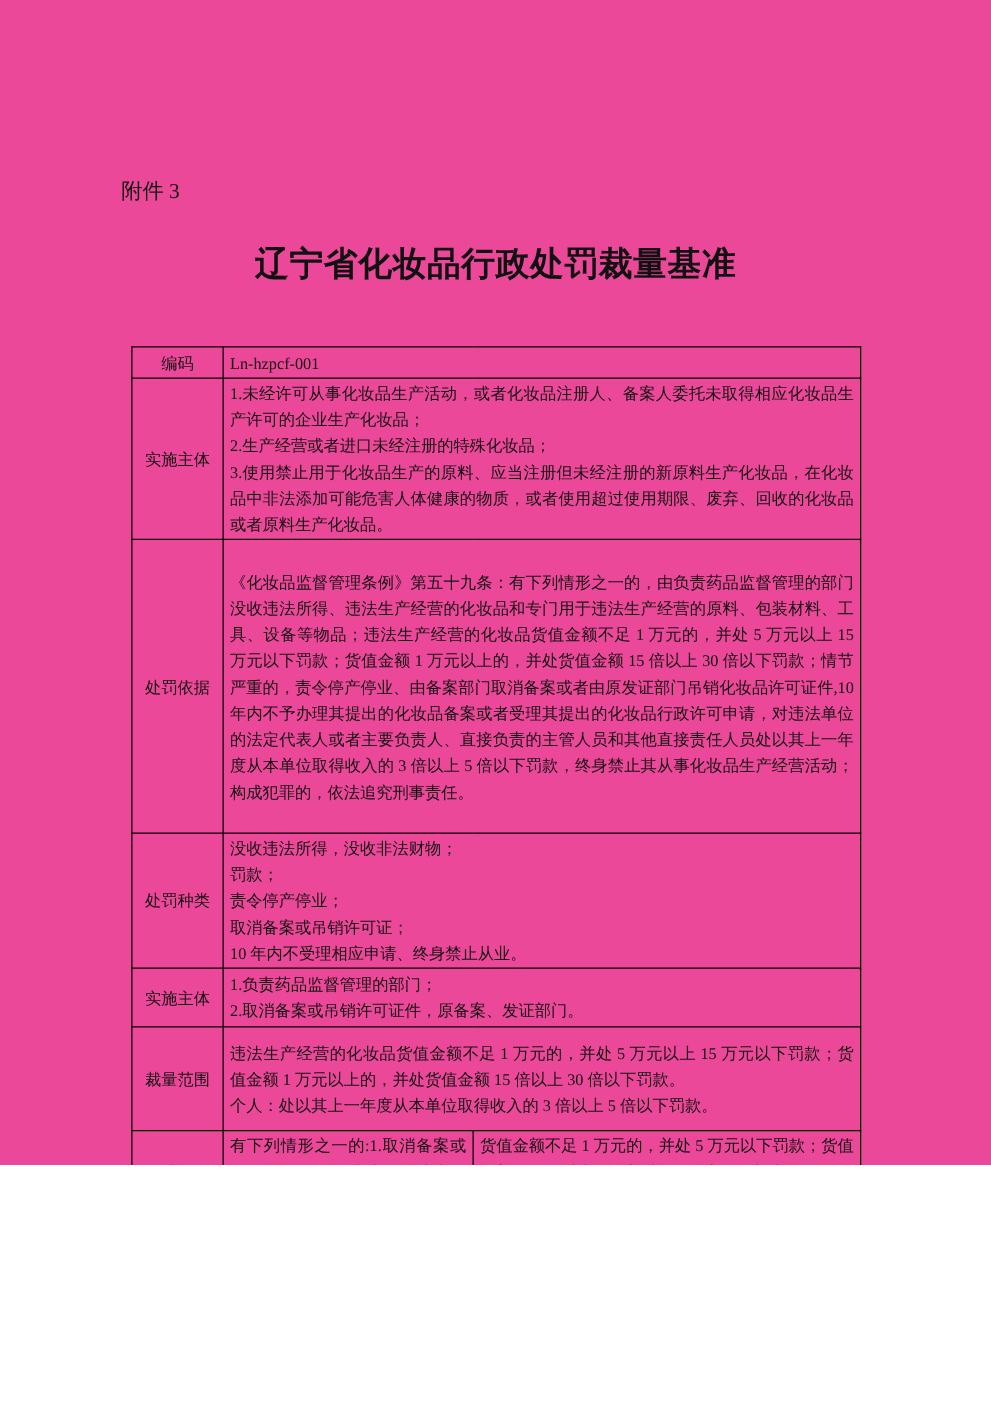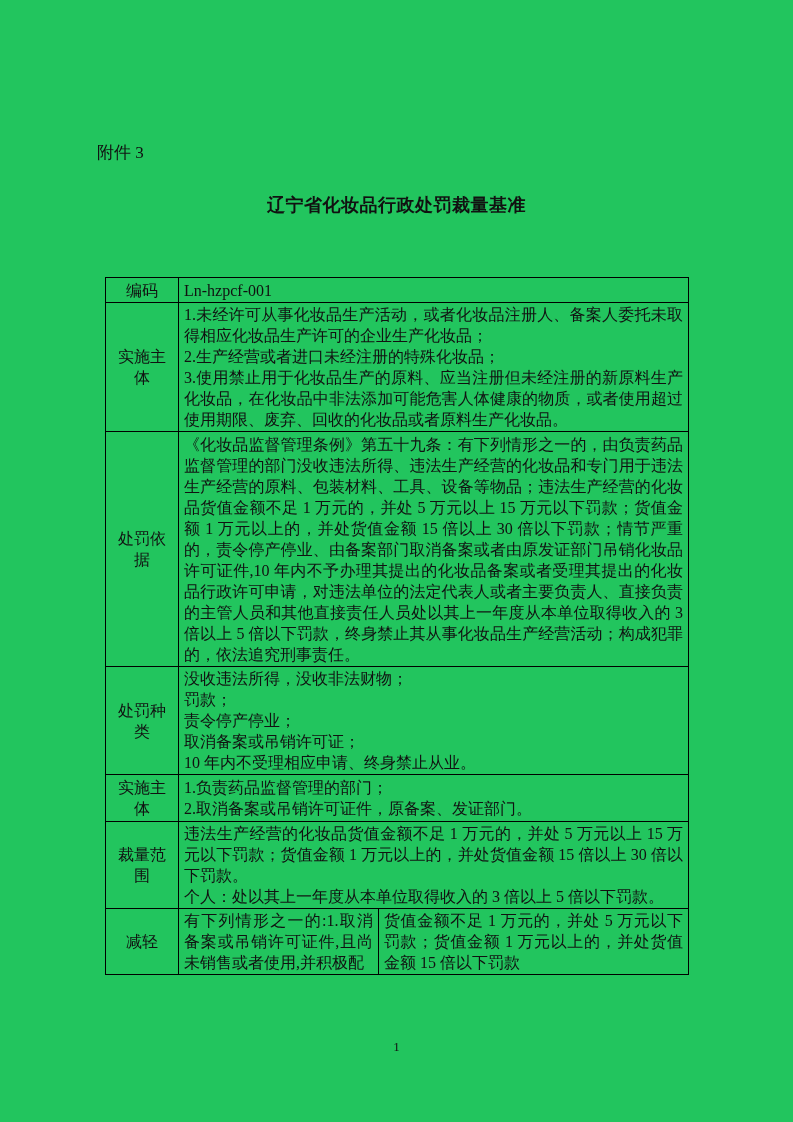--- a/index.html
+++ b/index.html
@@ -3,55 +3,55 @@
 <meta charset="utf-8">
 <style>
   html, body {
     margin: 0;
     padding: 0;
     background: #ffffff;
   }
   .page {
     position: relative;
     width: 793px;
-    height: 1122px;
-    background: #22c55e;
+    height: 932px;
+    background: #ec4899;
     color: #111111;
     font-family: "Liberation Serif", "DejaVu Serif", serif;
     overflow: hidden;
   }
   .attachment {
     position: absolute;
     left: 97px;
     top: 141px;
     font-size: 17px;
     line-height: 24px;
   }
   .doc-title {
     position: absolute;
     left: 0;
     top: 193px;
     width: 793px;
     text-align: center;
-    font-size: 18px;
+    font-size: 27px;
     font-weight: bold;
     font-family: "Liberation Sans", "DejaVu Sans", sans-serif;
     letter-spacing: 0.5px;
   }
   table.doc-table {
     position: absolute;
     left: 105px;
     top: 277px;
     width: 583px;
     border-collapse: collapse;
     table-layout: fixed;
   }
   table.doc-table td {
     border: 1.5px solid #000000;
-    font-size: 16px;
+    font-size: 13px;
     line-height: 21px;
     padding: 1px 5px;
     vertical-align: middle;
     overflow: hidden;
   }
   td.label-cell {
     text-align: center;
     padding: 1px 2px;
   }
   td.content-cell {

